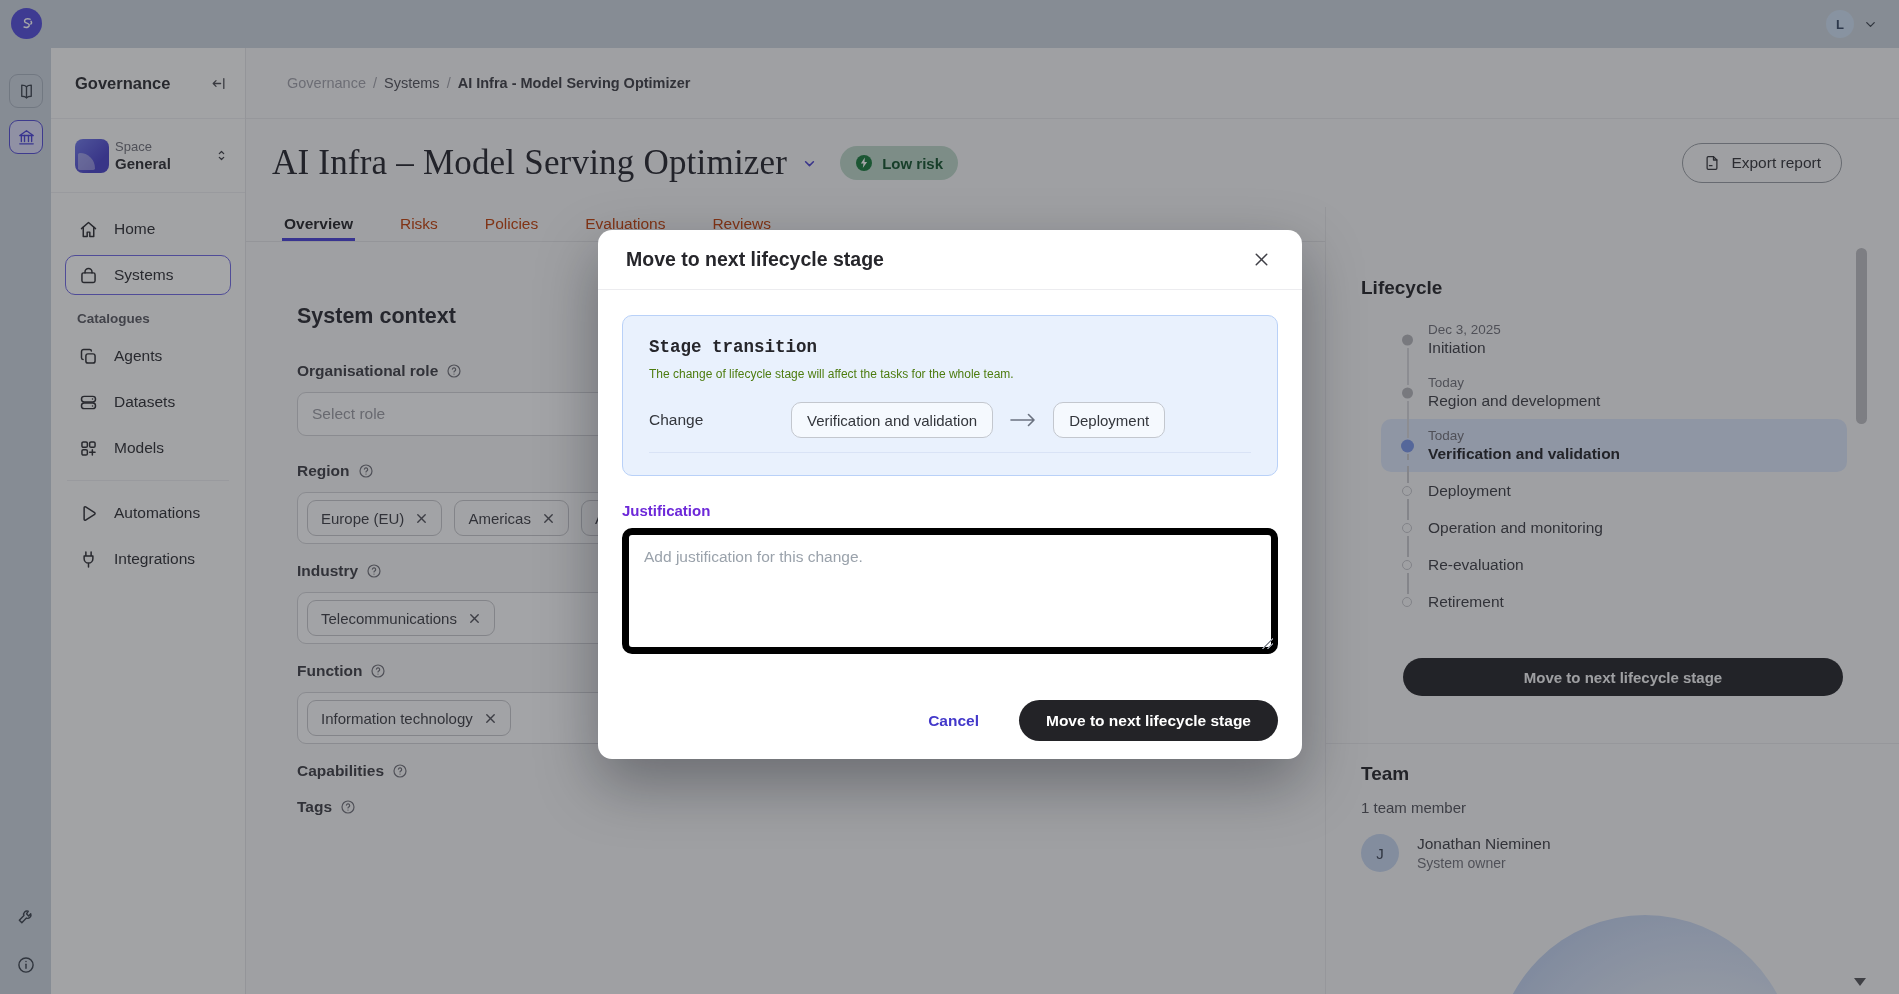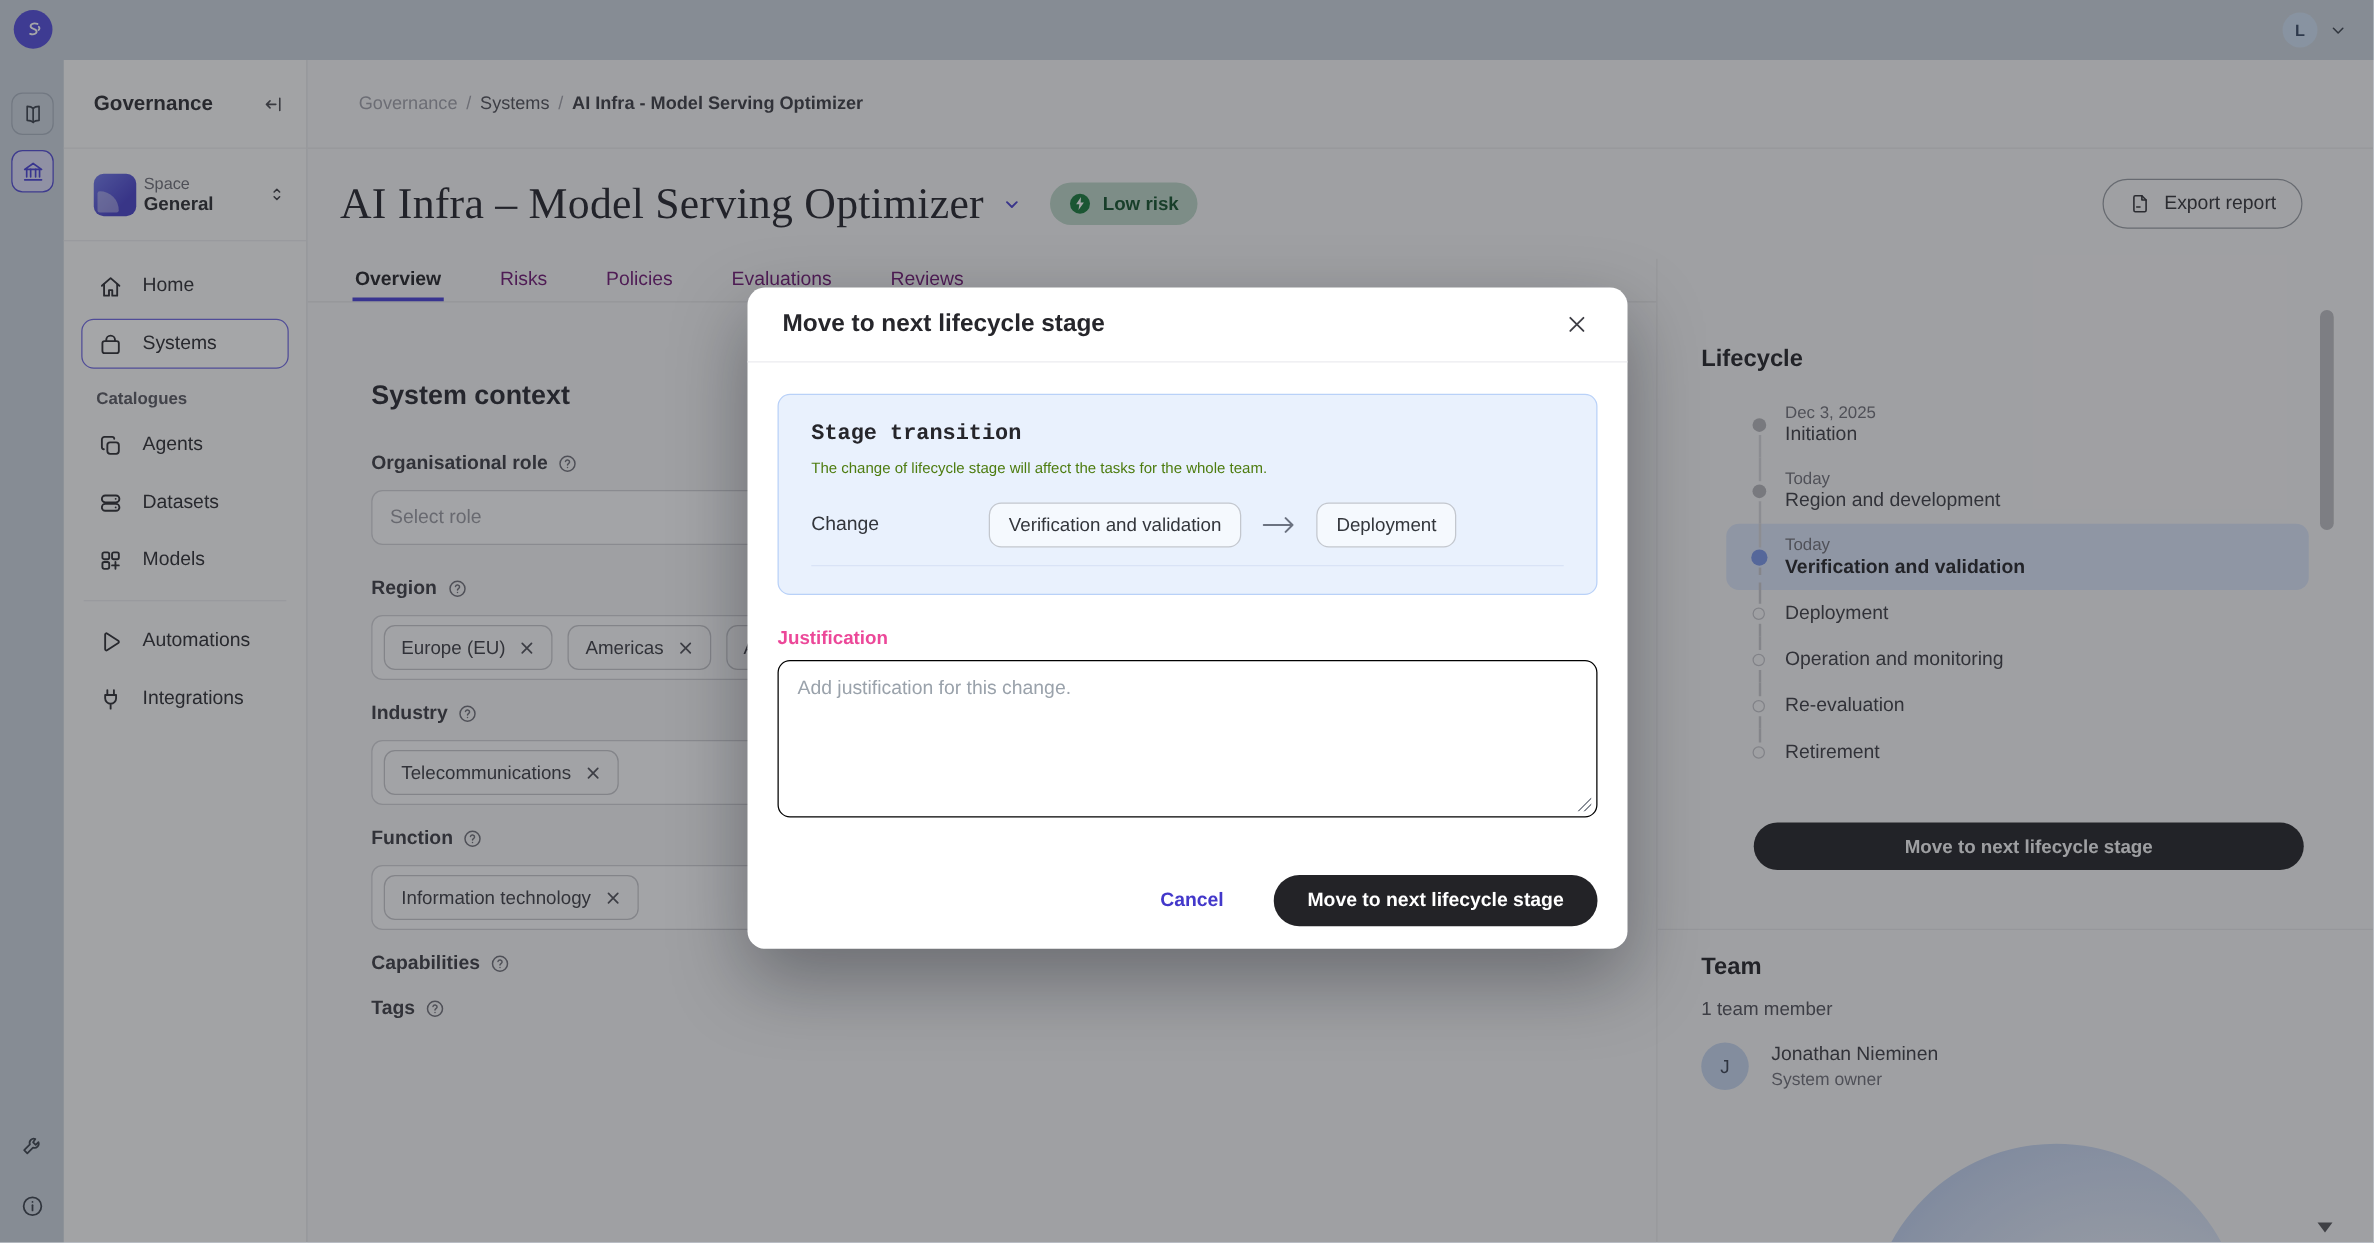--- a/index.html
+++ b/index.html
@@ -69,21 +69,21 @@
   .title-caret { color:#4d44cf; margin-left:14px; display:flex; cursor:pointer; }
   .risk-badge { margin-left:22px; height:34px; border-radius:17px; background:#bcd6c8;
     display:flex; align-items:center; gap:9px; padding:0 15px; }
   .risk-badge .txt { font-size:15px; font-weight:600; color:#14532d; }
   .export-btn { margin-left:auto; height:40px; border-radius:21px; border:1px solid #989ca3;
     background:transparent; display:flex; align-items:center; gap:10px; padding:0 20px;
     font-size:15.5px; color:#34343a; cursor:pointer; font-family:inherit; }
   .split { flex:1; display:flex; min-height:0; }
   .content { width:1080px; flex:none; border-right:1px solid #e7e7ea; overflow:hidden; }
   .tabs { display:flex; gap:43px; padding-left:36px; border-bottom:1px solid #e3e3e6; height:35px; }
-  .tab { font-size:15.5px; color:#701a75; padding:3px 2px 0 2px; border-bottom:3px solid transparent;
+  .tab { font-size:15.5px; color:#c2410c; padding:3px 2px 0 2px; border-bottom:3px solid transparent;
     cursor:pointer; background:none; border-top:none; border-left:none; border-right:none; font-family:inherit; }
   .tab.active { color:#26262b; font-weight:700; border-bottom-color:#4a41d8; }
 
   
   .form { padding:62px 0 0 51px; width:1023px; }
   .form h2 { font-size:21.5px; font-weight:700; color:#2b2b33; margin-bottom:32px; }
   .field { margin-bottom:17px; width:972px; }
   .field.role { margin-bottom:25px; }
   .flabel { display:flex; align-items:center; gap:8px; font-size:15.5px; font-weight:600;
     color:#3f3f46; height:19px; margin-bottom:12px; }
@@ -161,23 +161,23 @@
   .stagebox-title { font-size:17.5px; font-weight:700; color:#26262b;font-family:Liberation Mono, monospace; }
   .stagebox-desc { font-size:12px; color:#4d7c0f; margin-top:10px; }
   .stage-row { display:flex; align-items:center; margin-top:21px; padding-bottom:14px;
     border-bottom:1px solid #d9e3f6; }
   .stage-change { font-size:15.5px; color:#33363c; width:142px; flex:none; }
   .stage-pill { height:36px; display:inline-flex; align-items:center; padding:0 15px;
     border:1px solid #c3c7ce; border-radius:10px; background:rgba(255,255,255,.55);
     font-size:15px; color:#33363c; white-space:nowrap; }
   .stage-arrow { margin:0 16px; color:#6b7280; display:flex; }
   .just { margin-top:26px; }
-  .just-label { font-size:15px; font-weight:600; color:#ec4899; }
+  .just-label { font-size:15px; font-weight:600; color:#6d28d9; }
   .just-wrap { position:relative; margin-top:9px; }
-  .just textarea { width:656px; height:126px; border:1px solid #000000; border-radius:10px;
+  .just textarea { width:656px; height:126px; border:7px solid #000000; border-radius:10px;
     padding:13px 15px; font-size:15.5px; color:#3f3f46; font-family:inherit; resize:none; outline:none;
     background:#fff; display:block; }
   .just textarea::placeholder { color:#9aa2ab; }
   .resize-corner { position:absolute; right:5px; bottom:5px; width:11px; height:11px; pointer-events:none;
     background:
       linear-gradient(135deg, transparent 48%, #8a8f98 48%, #8a8f98 56%, transparent 56%),
       linear-gradient(135deg, transparent 72%, #8a8f98 72%, #8a8f98 80%, transparent 80%);
   }
   .m-foot { display:flex; align-items:center; justify-content:flex-end; gap:40px; padding:0 24px 18px 24px; flex:none; }
   .cancel-link { background:none; border:none; font-size:15.5px; font-weight:600; color:#4338ca;

